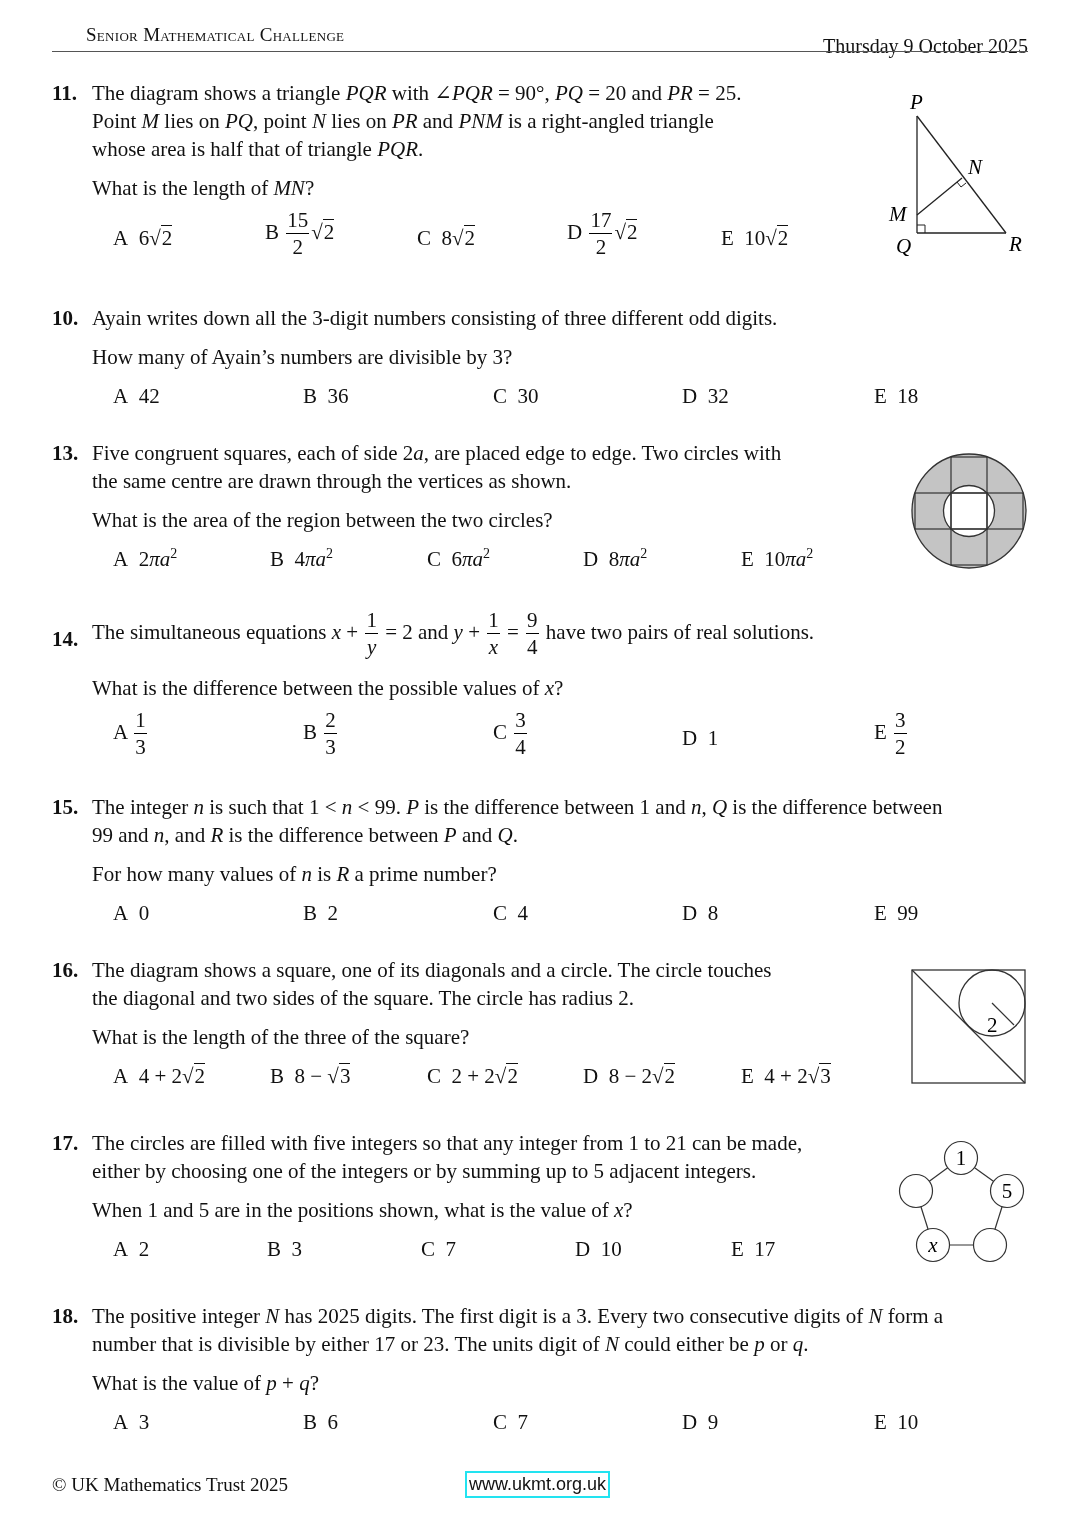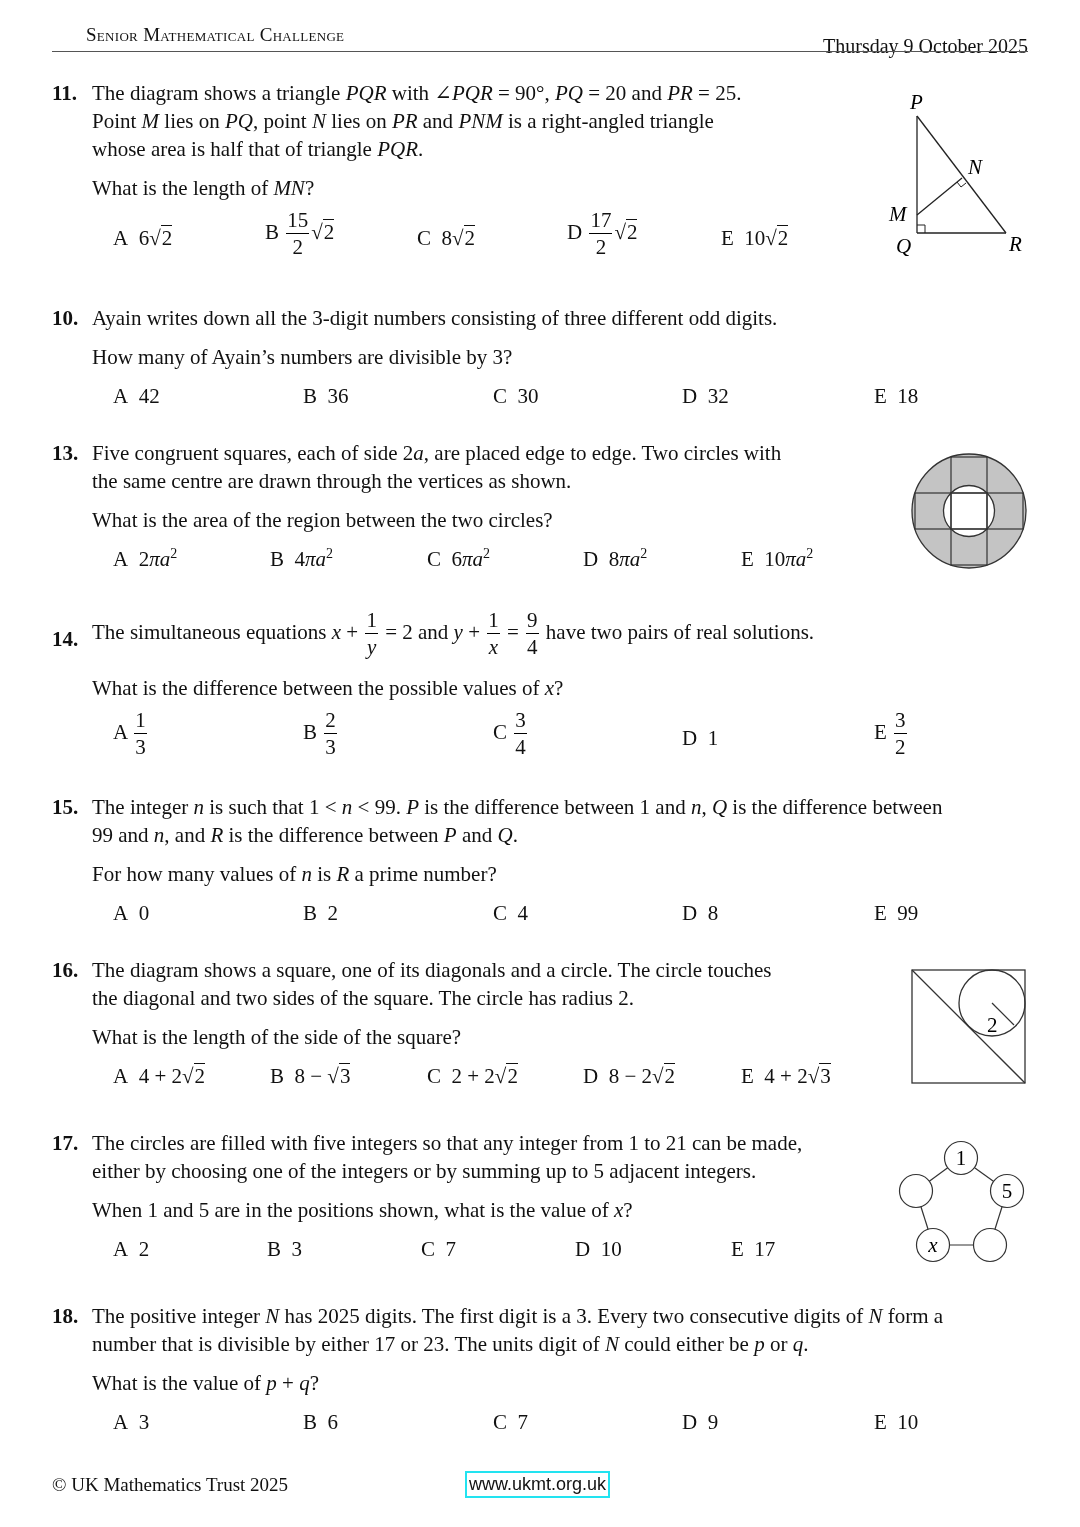--- a/index.html
+++ b/index.html
@@ -115,21 +115,21 @@
   <div class="opt" style="left:303px;top:901px"><span>B</span>&nbsp; <span>2</span></div>
   <div class="opt" style="left:493px;top:901px"><span>C</span>&nbsp; <span>4</span></div>
   <div class="opt" style="left:682px;top:901px"><span>D</span>&nbsp; <span>8</span></div>
   <div class="opt" style="left:874px;top:901px"><span>E</span>&nbsp; <span>99</span></div>
 </div>
 
 <div>
   <div class="qnum" style="top:958px">16.</div>
   <div class="qline" style="top:958px">The diagram shows a square, one of its diagonals and a circle. The circle touches</div>
   <div class="qline" style="top:986px">the diagonal and two sides of the square. The circle has radius 2.</div>
-  <div class="qline" style="top:1025px">What is the length of the side of the square?</div>
+  <div class="qline" style="top:1025px">What is the length of the three of the square?</div>
   <div class="opt" style="left:113px;top:1064px">A&nbsp; 4 + 2<span class="sqrt">√<span class="rad">2</span></span></div>
   <div class="opt" style="left:270px;top:1064px">B&nbsp; 8 − <span class="sqrt">√<span class="rad">3</span></span></div>
   <div class="opt" style="left:427px;top:1064px">C&nbsp; 2 + 2<span class="sqrt">√<span class="rad">2</span></span></div>
   <div class="opt" style="left:583px;top:1064px">D&nbsp; 8 − 2<span class="sqrt">√<span class="rad">2</span></span></div>
   <div class="opt" style="left:741px;top:1064px">E&nbsp; 4 + 2<span class="sqrt">√<span class="rad">3</span></span></div>
   <svg style="left:910px;top:968px" width="118" height="118" viewBox="0 0 118 118">
     <rect x="2" y="2" width="113" height="113" fill="none" stroke="#333" stroke-width="1.3"></rect>
     <line x1="2" y1="2" x2="115" y2="115" stroke="#333" stroke-width="1.3"></line>
     <circle cx="82" cy="35" r="33" fill="none" stroke="#333" stroke-width="1.3"></circle>
     <line x1="82" y1="35" x2="104" y2="57" stroke="#333" stroke-width="1.2"></line>

